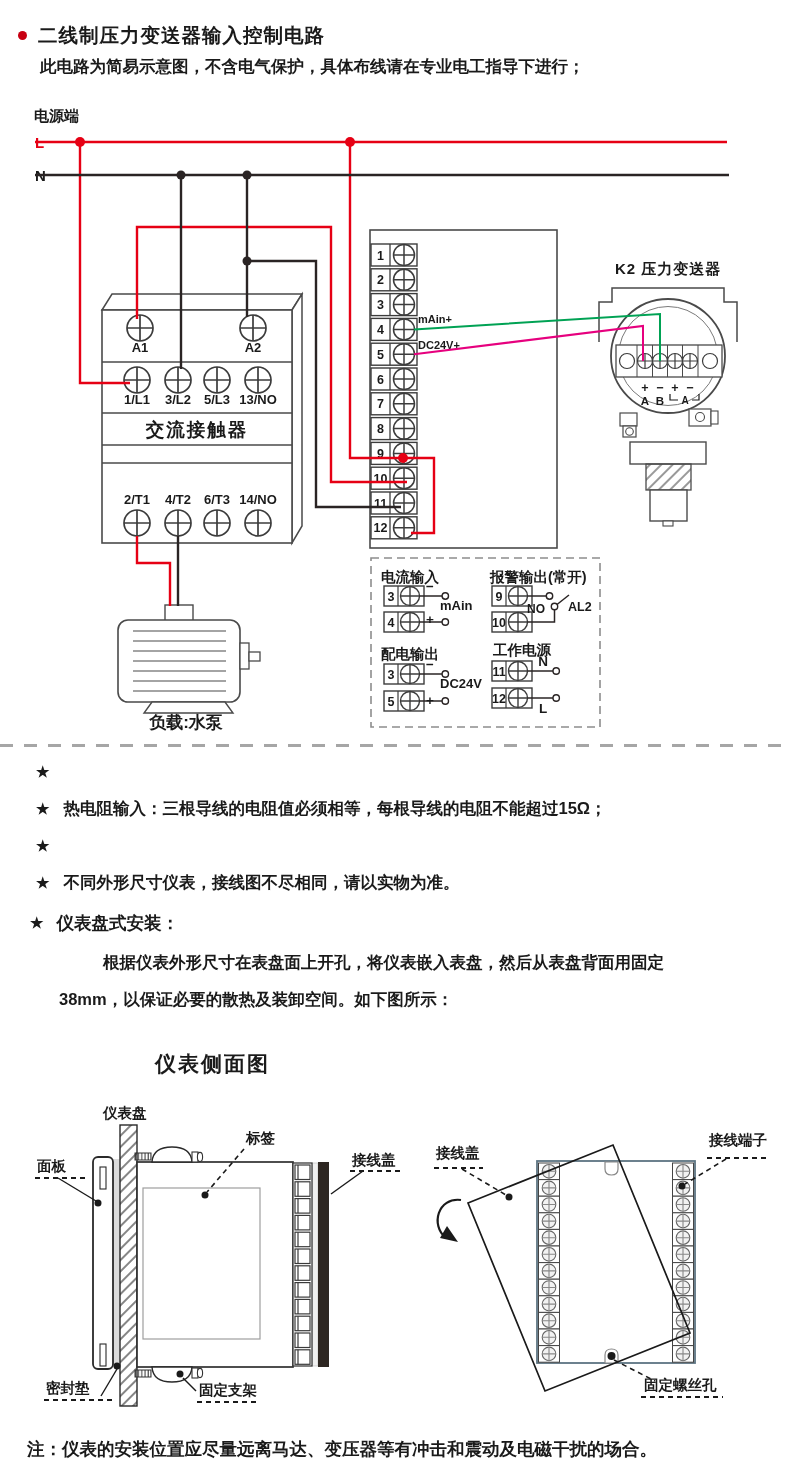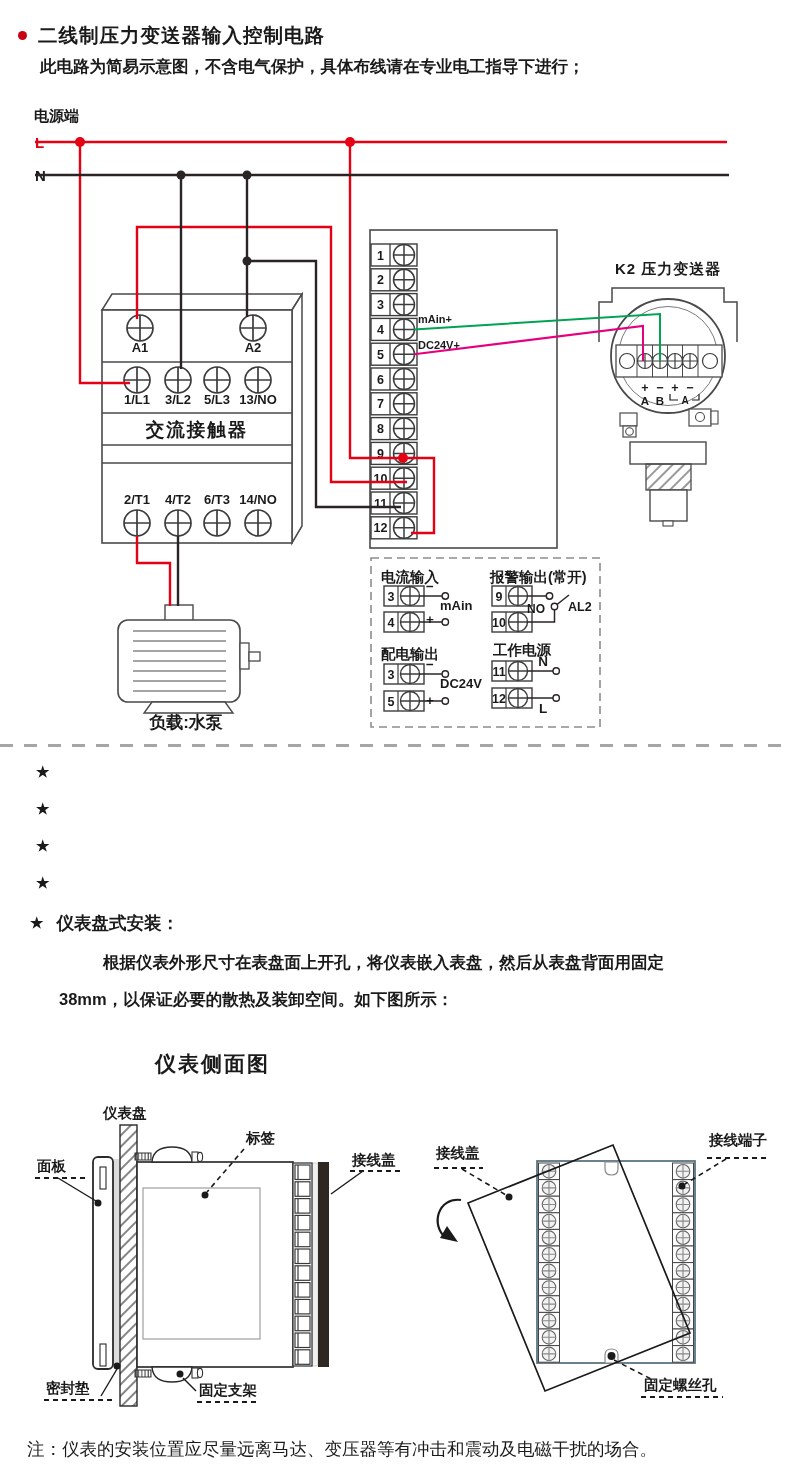--- a/index.html
+++ b/index.html
@@ -13,21 +13,21 @@
   .sep{left:0;top:744px;width:790px;height:3px;
        background:repeating-linear-gradient(90deg,#a6a6a6 0 13px,transparent 13px 24px);}
   .notes{left:36px;top:761px;display:flex;flex-direction:column;gap:16px;width:740px;}
   .note-item{display:flex;gap:14px;font-size:16.5px;font-weight:bold;line-height:21px;}
   .star{font-size:15px;flex:0 0 auto;}
   .install-head{left:30px;top:911px;display:flex;gap:13px;font-size:17.5px;font-weight:bold;align-items:center;}
   .para{left:15px;top:944px;width:766px;font-size:16.5px;font-weight:bold;line-height:36.5px;margin-left:44px;}
   .para .line1{text-indent:44px;}
   .sv-title{left:155px;top:1050px;font-family:Liberation Serif, serif;
             font-size:21px;font-weight:bold;letter-spacing:2px;}
-  .footnote{left:27px;top:1437px;font-size:17.5px;font-weight:normal;}
+  .footnote{left:27px;top:1437px;font-size:17.5px;font-weight:bold;}
   svg text{font-family:"Liberation Sans",sans-serif;fill:#1a1a1a;}
   .tl{font-size:15px;font-weight:bold;}
   .tred{fill:#e60014;}
   .tc{font-size:13px;font-weight:bold;text-anchor:middle;}
   .tbig{font-size:18.5px;font-weight:bold;text-anchor:middle;letter-spacing:2px;}
   .tnum{font-size:12.5px;font-weight:bold;text-anchor:middle;}
   .tsm{font-size:11px;font-weight:bold;}
   .tsub{font-size:14.5px;font-weight:bold;}
   .tsign{font-size:13.5px;font-weight:bold;text-anchor:middle;}
   .tside{font-size:14.5px;font-weight:bold;}
@@ -289,26 +289,28 @@
   </svg>
 
   <div class="abs sep"></div>
 
   <div class="abs notes">
     <div class="note-item">
       <span class="star">★</span>
     </div>
     <div class="note-item">
       <span class="star">★</span>
+      <span>热电阻输入：三根导线的电阻值必须相等，每根导线的电阻不能超过15Ω；</span>
     </div>
     <div class="note-item">
       <span class="star">★</span>
     </div>
     <div class="note-item">
       <span class="star">★</span>
+      <span>不同外形尺寸仪表，接线图不尽相同，请以实物为准。</span>
     </div>
   </div>
 
   <div class="abs install-head">
     <span class="star">★</span>
     <span>仪表盘式安装：</span>
   </div>
   <div class="abs para">
     <div class="line1">根据仪表外形尺寸在表盘面上开孔，将仪表嵌入表盘，然后从表盘背面用固定</div>
     <div>38mm，以保证必要的散热及装卸空间。如下图所示：</div>

